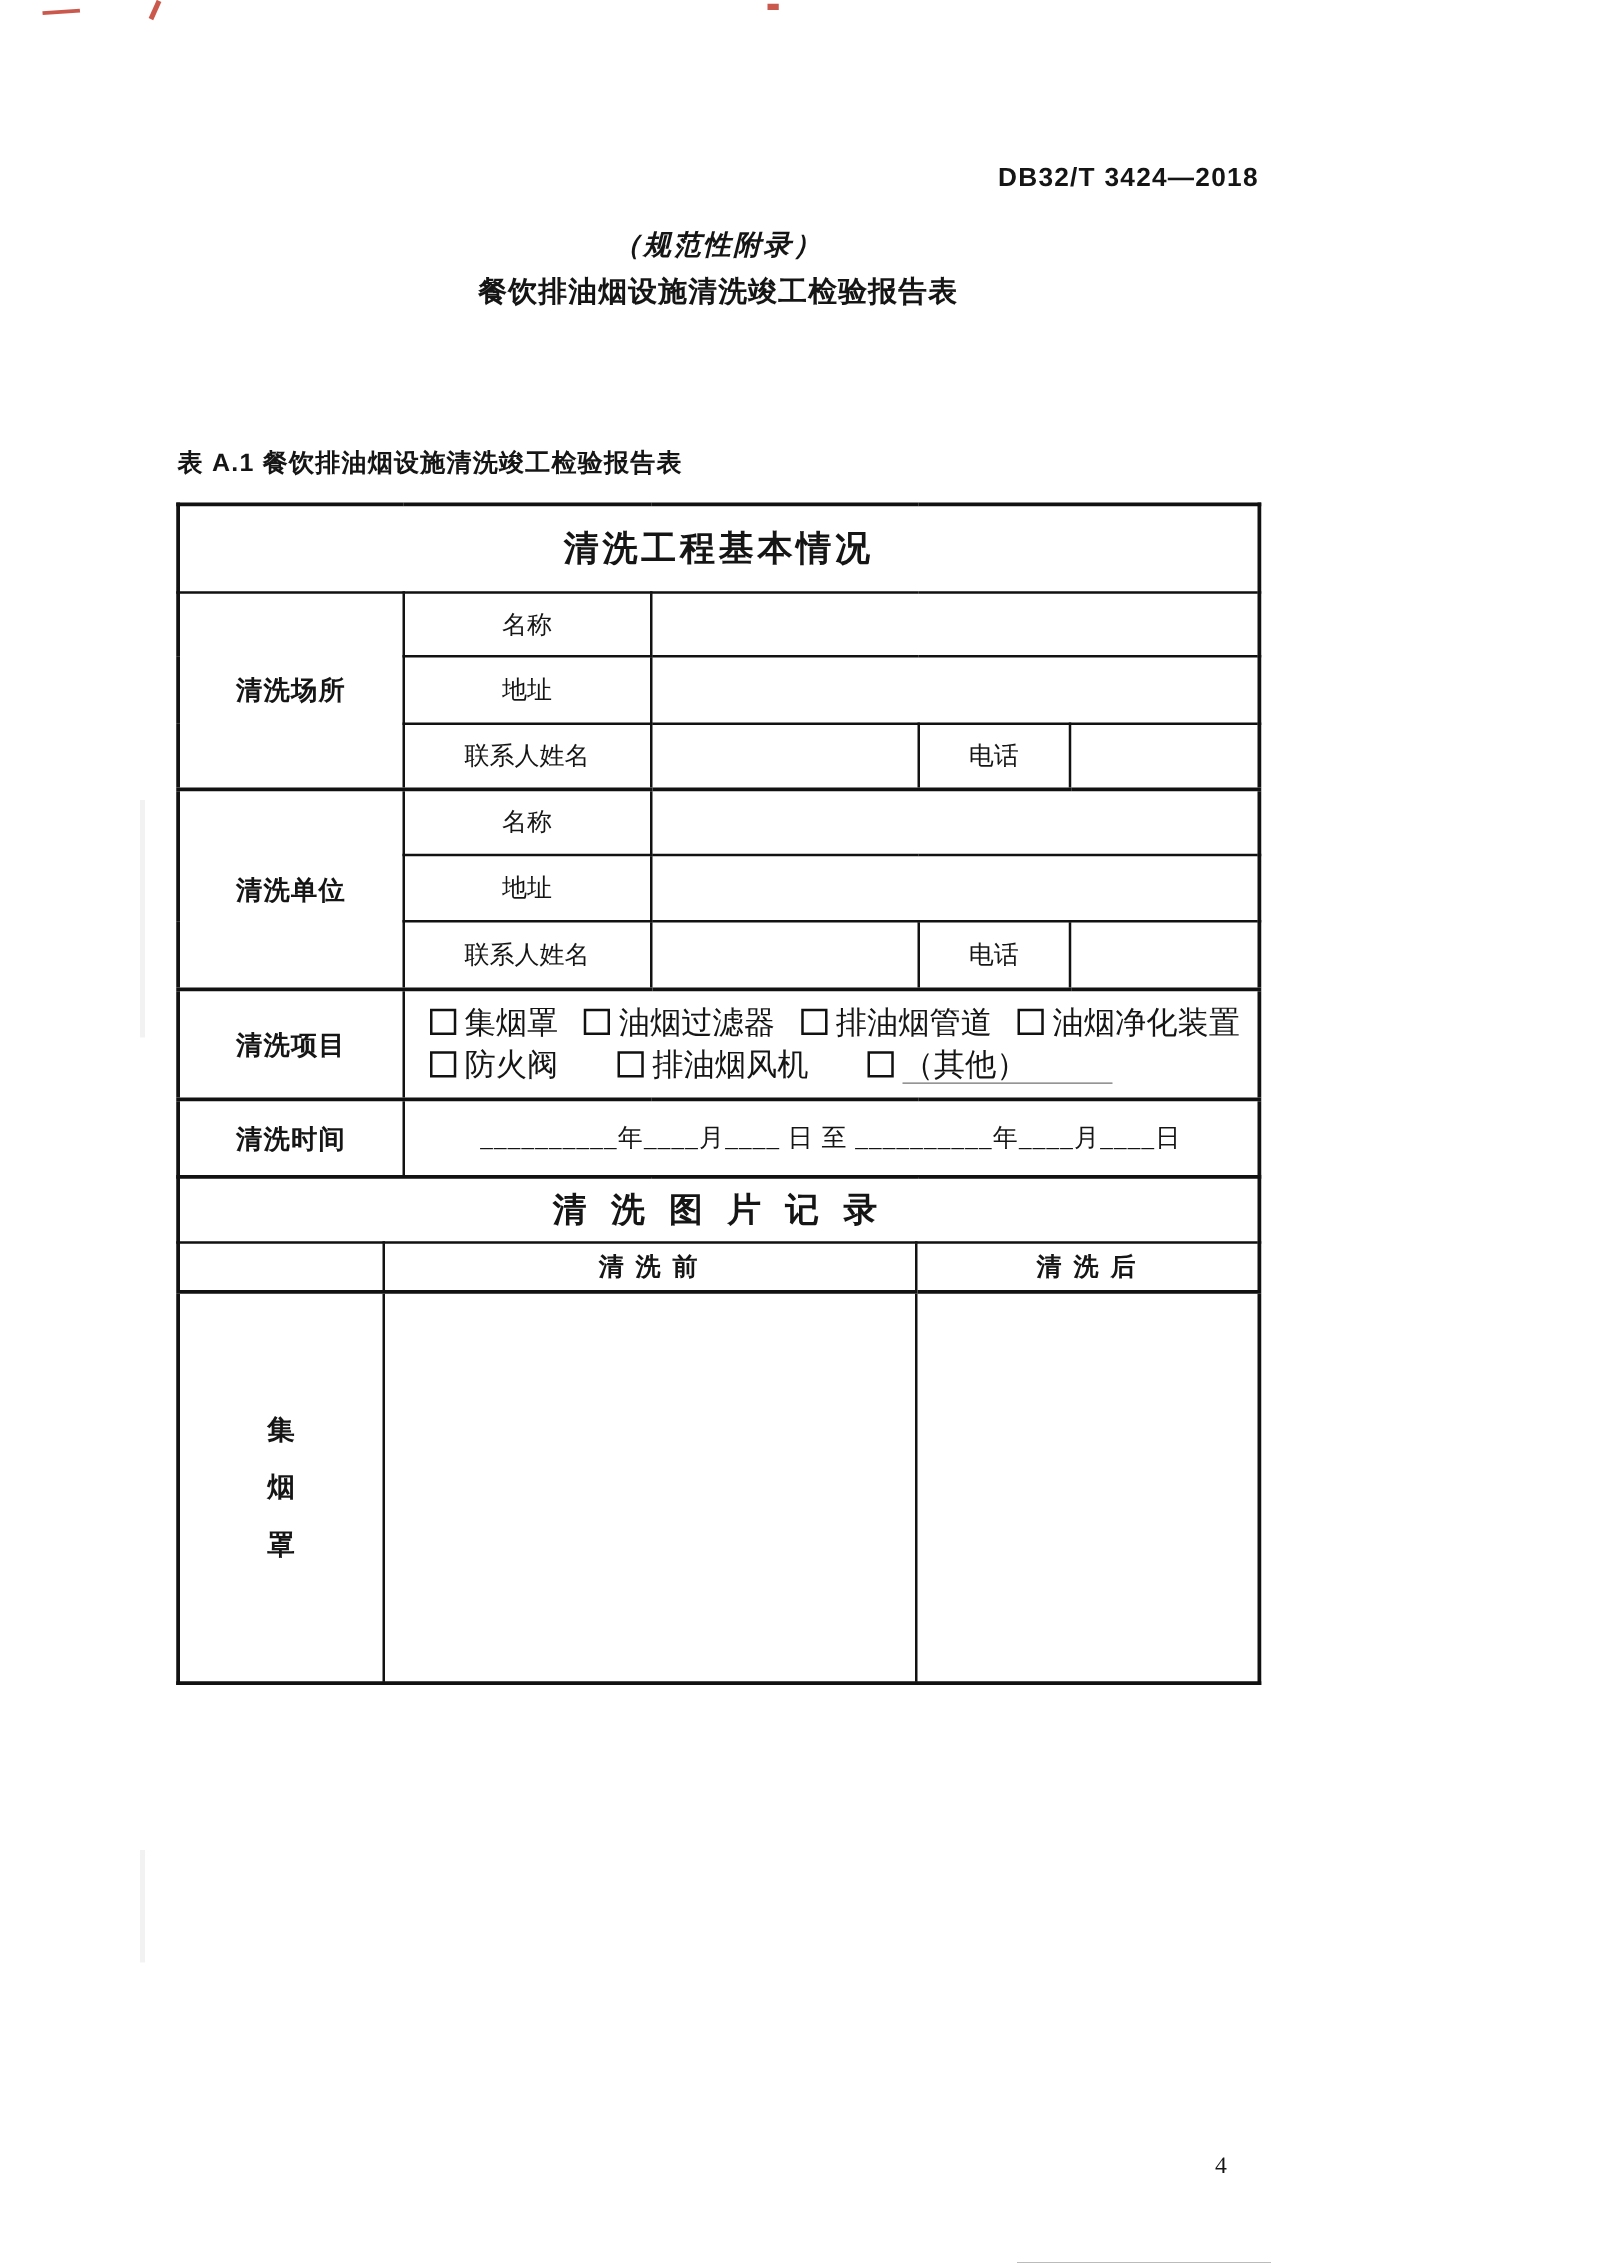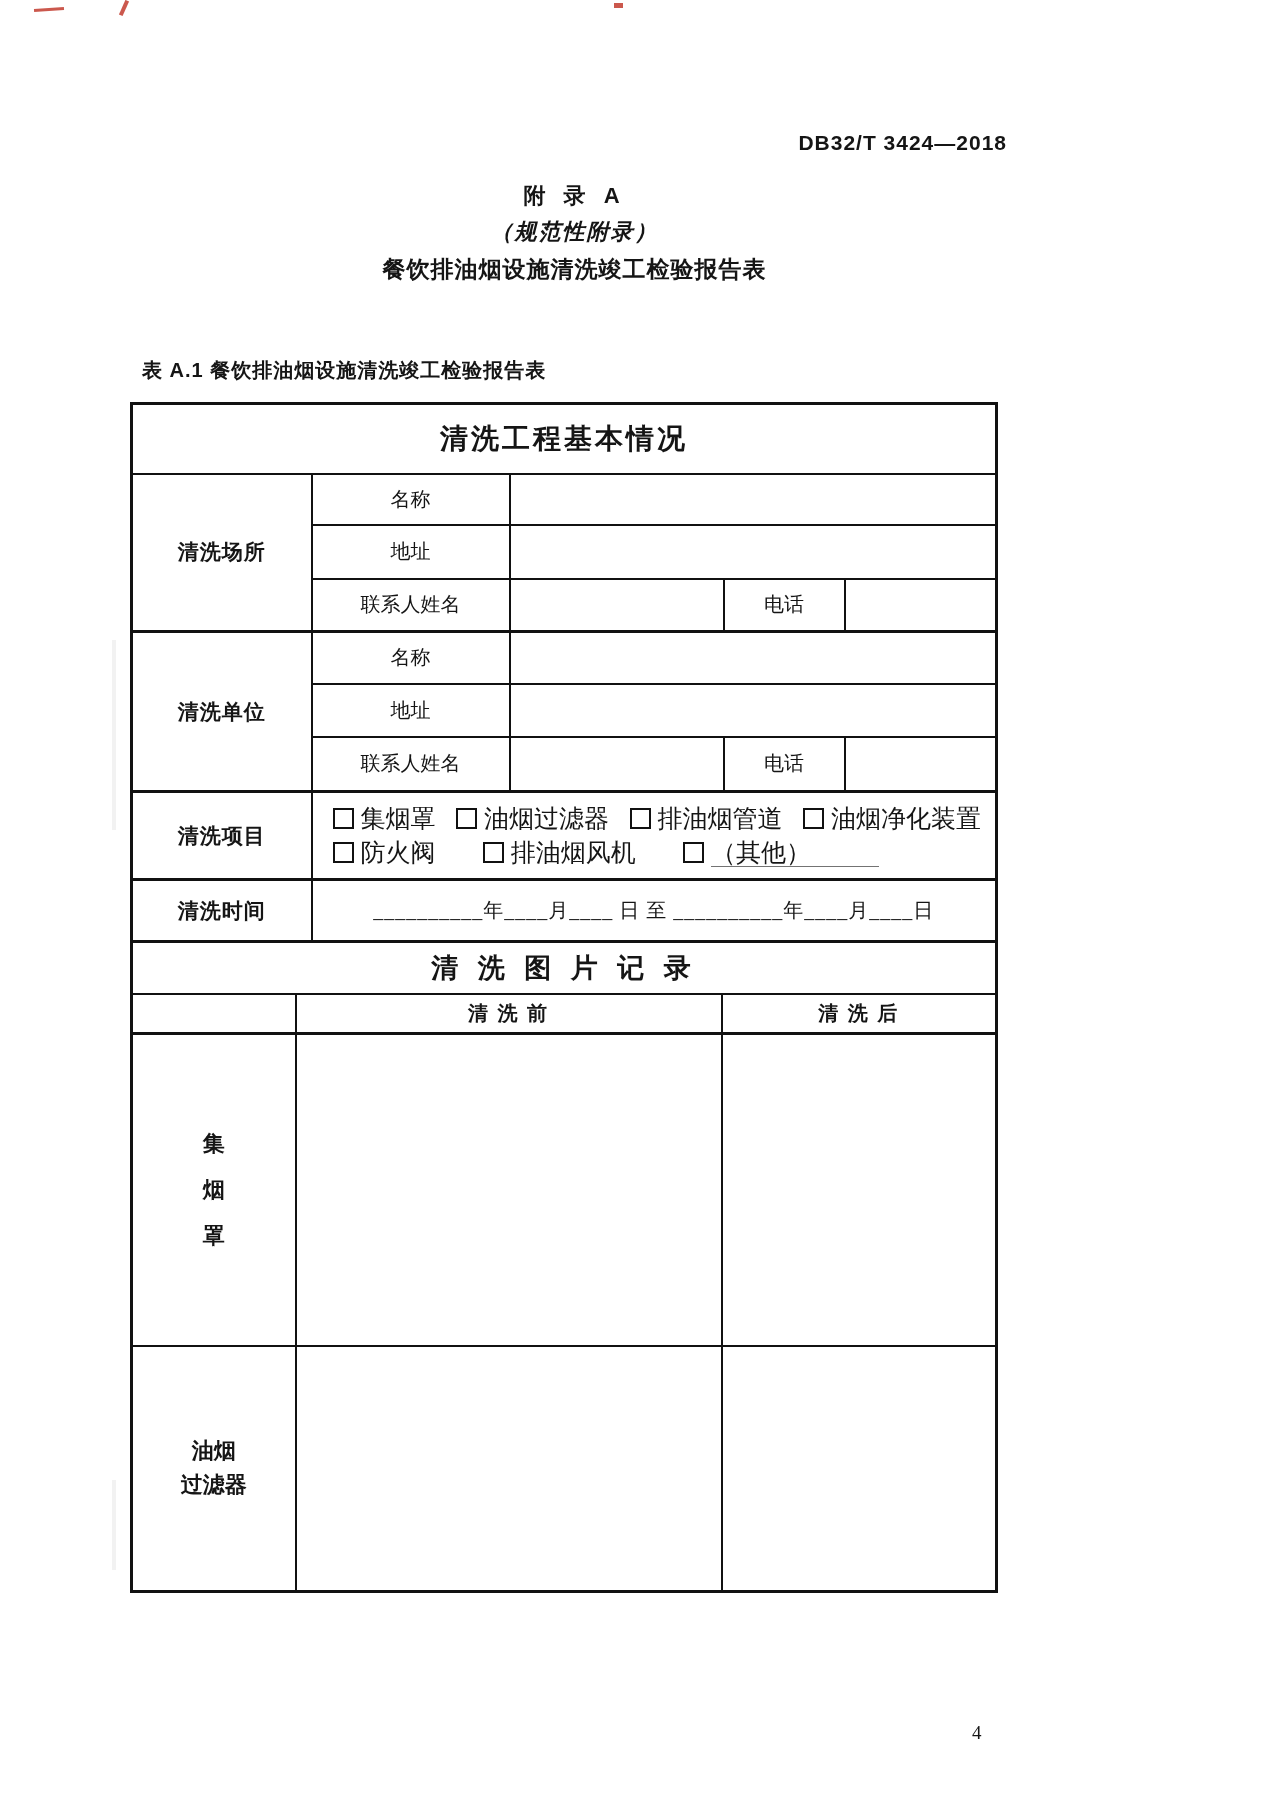--- a/index.html
+++ b/index.html
@@ -23,21 +23,21 @@
     text-align:center;
   }
   .headings .h-line1{font-size:22px;font-weight:bold;line-height:36px;letter-spacing:6px;}
   .headings .h-line2{font-size:22px;font-weight:bold;line-height:36px;letter-spacing:2px;font-style:italic;}
   .headings .h-line3{font-size:23px;font-weight:bold;line-height:38px;letter-spacing:1px;}
   .table-caption{
     position:absolute; left:142px; top:357px; width:865px;
     text-align:left; font-size:20px; font-weight:bold; letter-spacing:1px;
   }
   
-  table{border-collapse:collapse; table-layout:fixed; position:absolute; left:130px;}
+  table{border-collapse:collapse; table-layout:fixed; position:absolute; left:141px;}
   #tbl-basic{top:402px; width:865px; border:3px solid #111;}
   #tbl-pic{top:940px; width:865px; border:3px solid #111; border-top:0;padding-left:11px;}
   td{
     border:2px solid #111;
     text-align:center; vertical-align:middle;
     padding:0; overflow:hidden;
     font-size:20px;
     font-family:"Liberation Serif", serif;
   }
   td.bb3{border-bottom-width:3px;}
@@ -95,21 +95,20 @@
 
   <div class="mark mark1"></div>
   <div class="mark mark2"></div>
   <div class="mark mark3"></div>
   <div class="smudge smudge1"></div>
   <div class="smudge smudge2"></div>
 
   <div class="std-code">DB32/T 3424—2018</div>
 
   <div class="headings">
-    <div class="h-line1">附  录  A</div>
     <div class="h-line2">（规范性附录）</div>
     <div class="h-line3">餐饮排油烟设施清洗竣工检验报告表</div>
   </div>
 
   <div class="table-caption">表 A.1  餐饮排油烟设施清洗竣工检验报告表</div>
 
   <table id="tbl-basic">
     <colgroup>
         <col style="width:180px">
         <col style="width:198px">
@@ -193,26 +192,18 @@
     </tr>
     <tr class="h313">
       <td class="vlabel">
         <div class="vchar">集</div>
         <div class="vchar">烟</div>
         <div class="vchar">罩</div>
       </td>
       <td></td>
       <td></td>
     </tr>
-    <tr class="h245">
-      <td class="vlabel">
-        <div class="vline">油烟</div>
-        <div class="vline">过滤器</div>
-      </td>
-      <td></td>
-      <td></td>
-    </tr>
   </tbody>
     </table>
 
   <div class="page-num">4</div>
 
 </div>
 
 </body></html>

